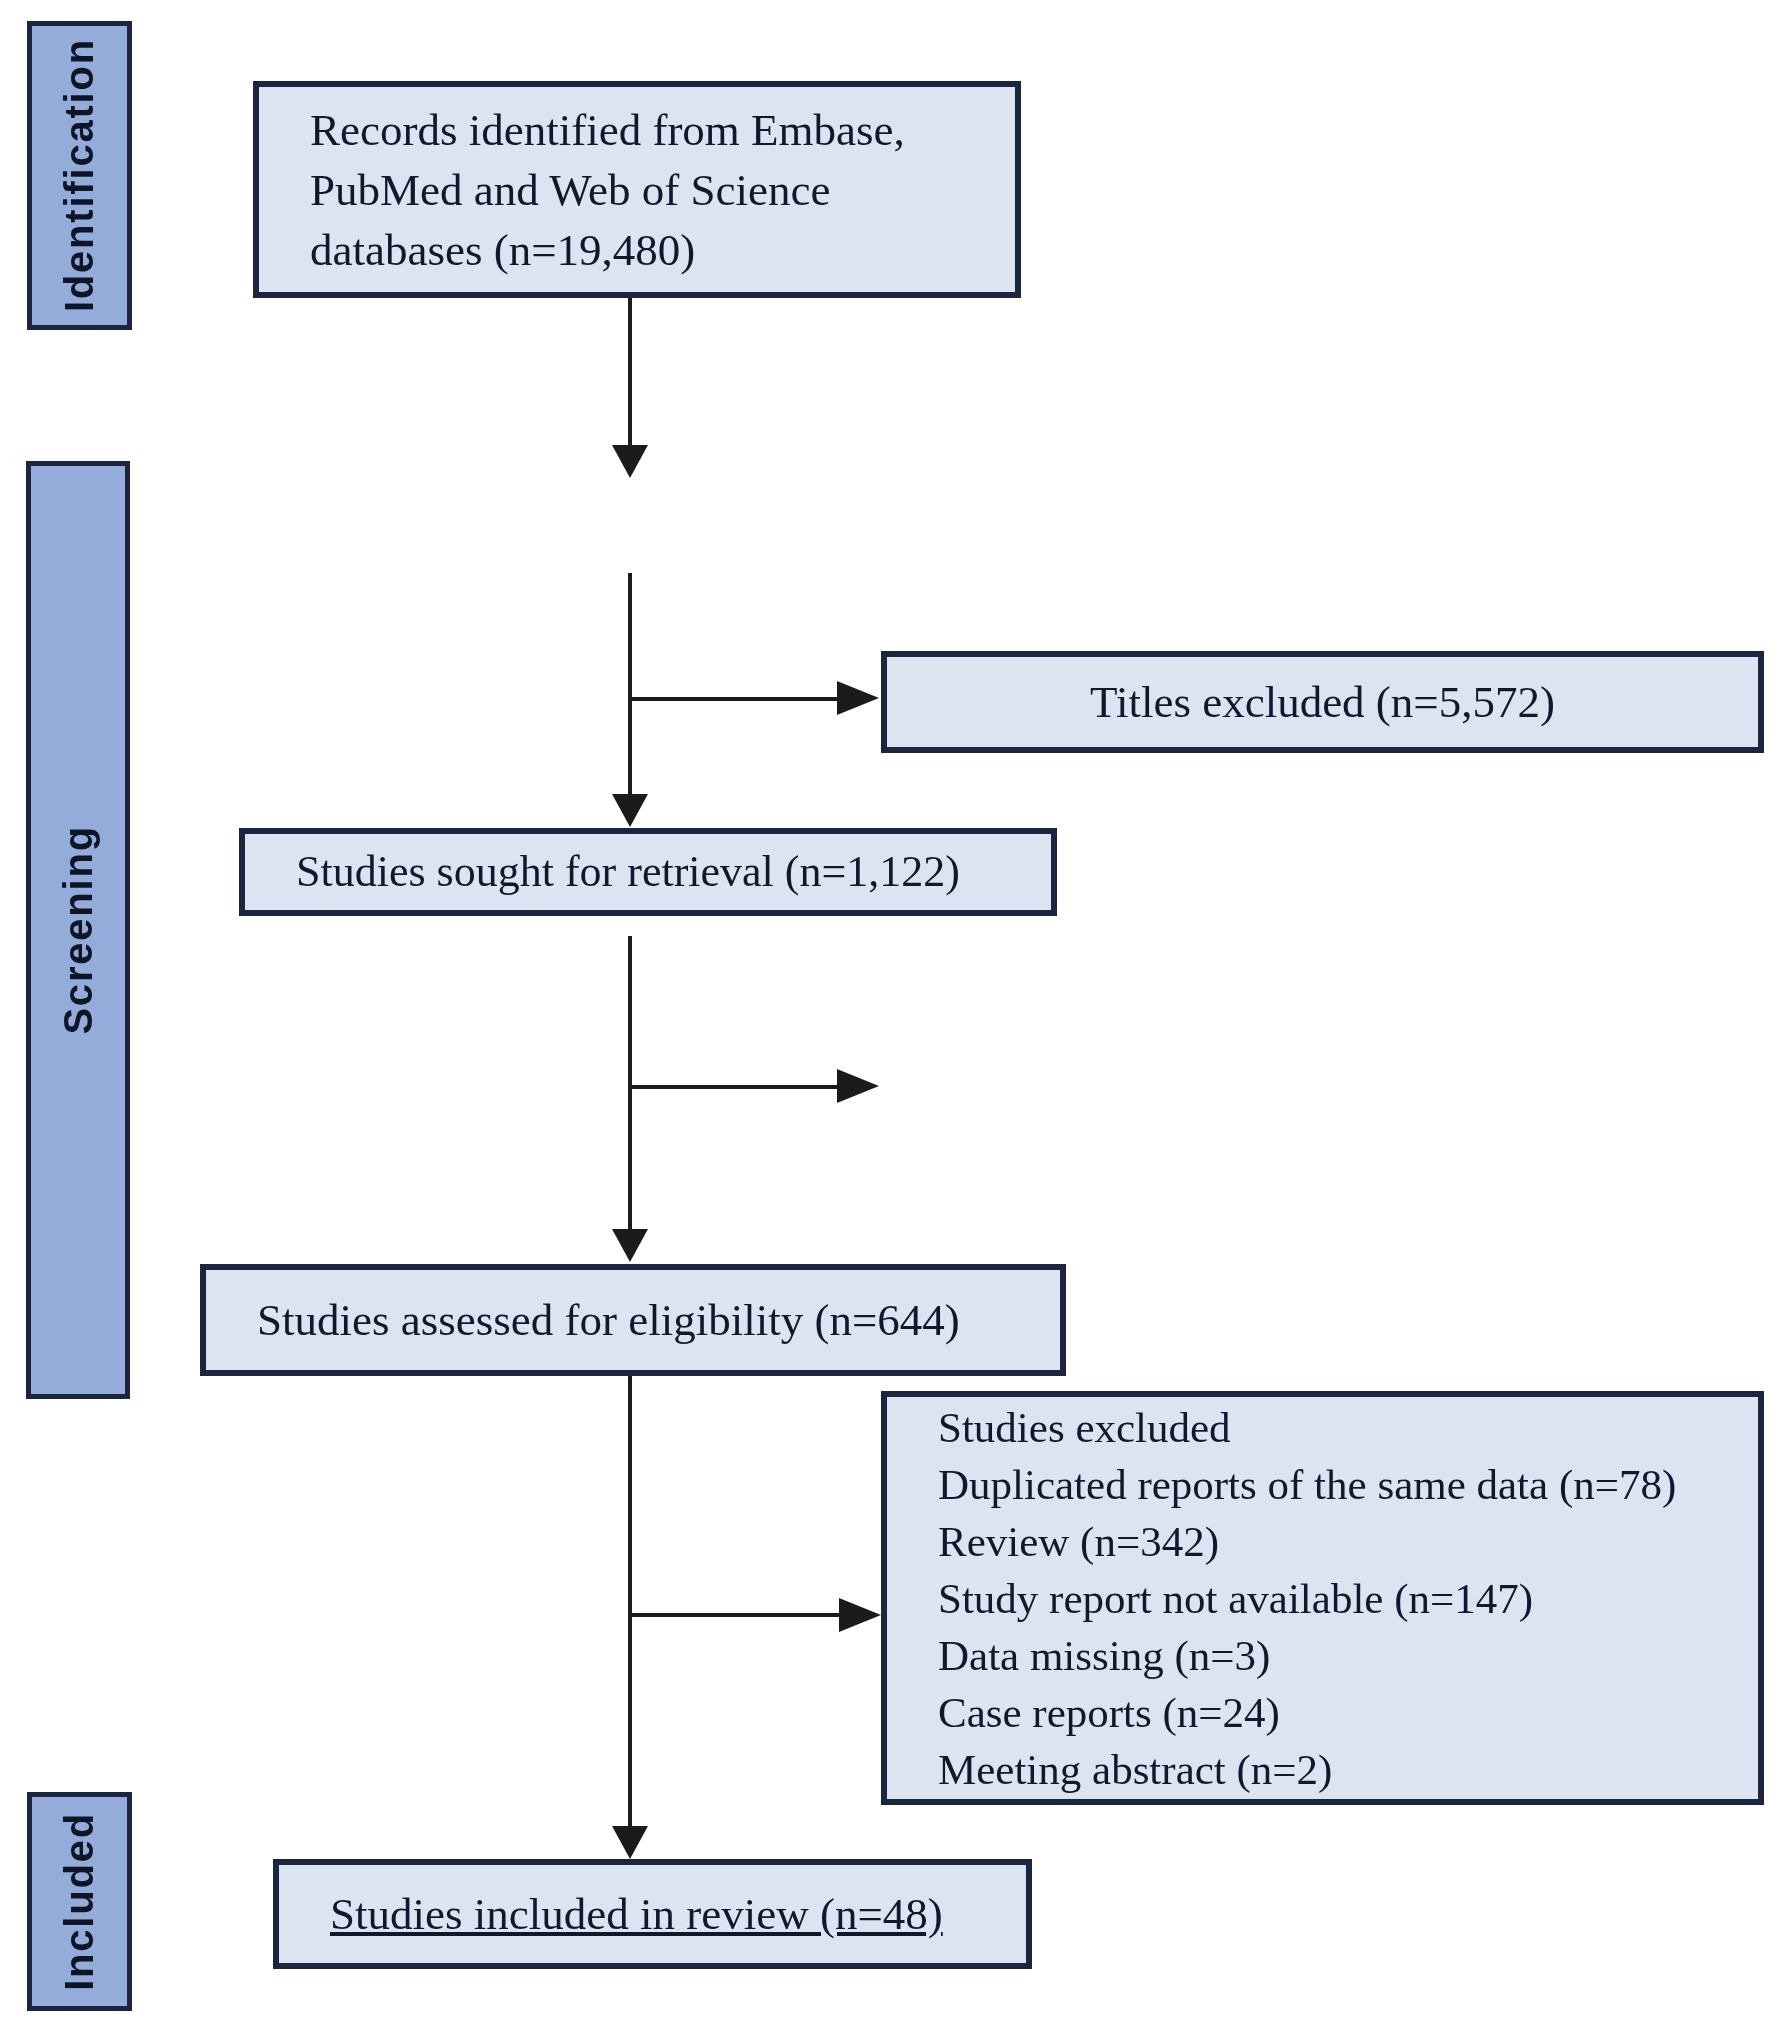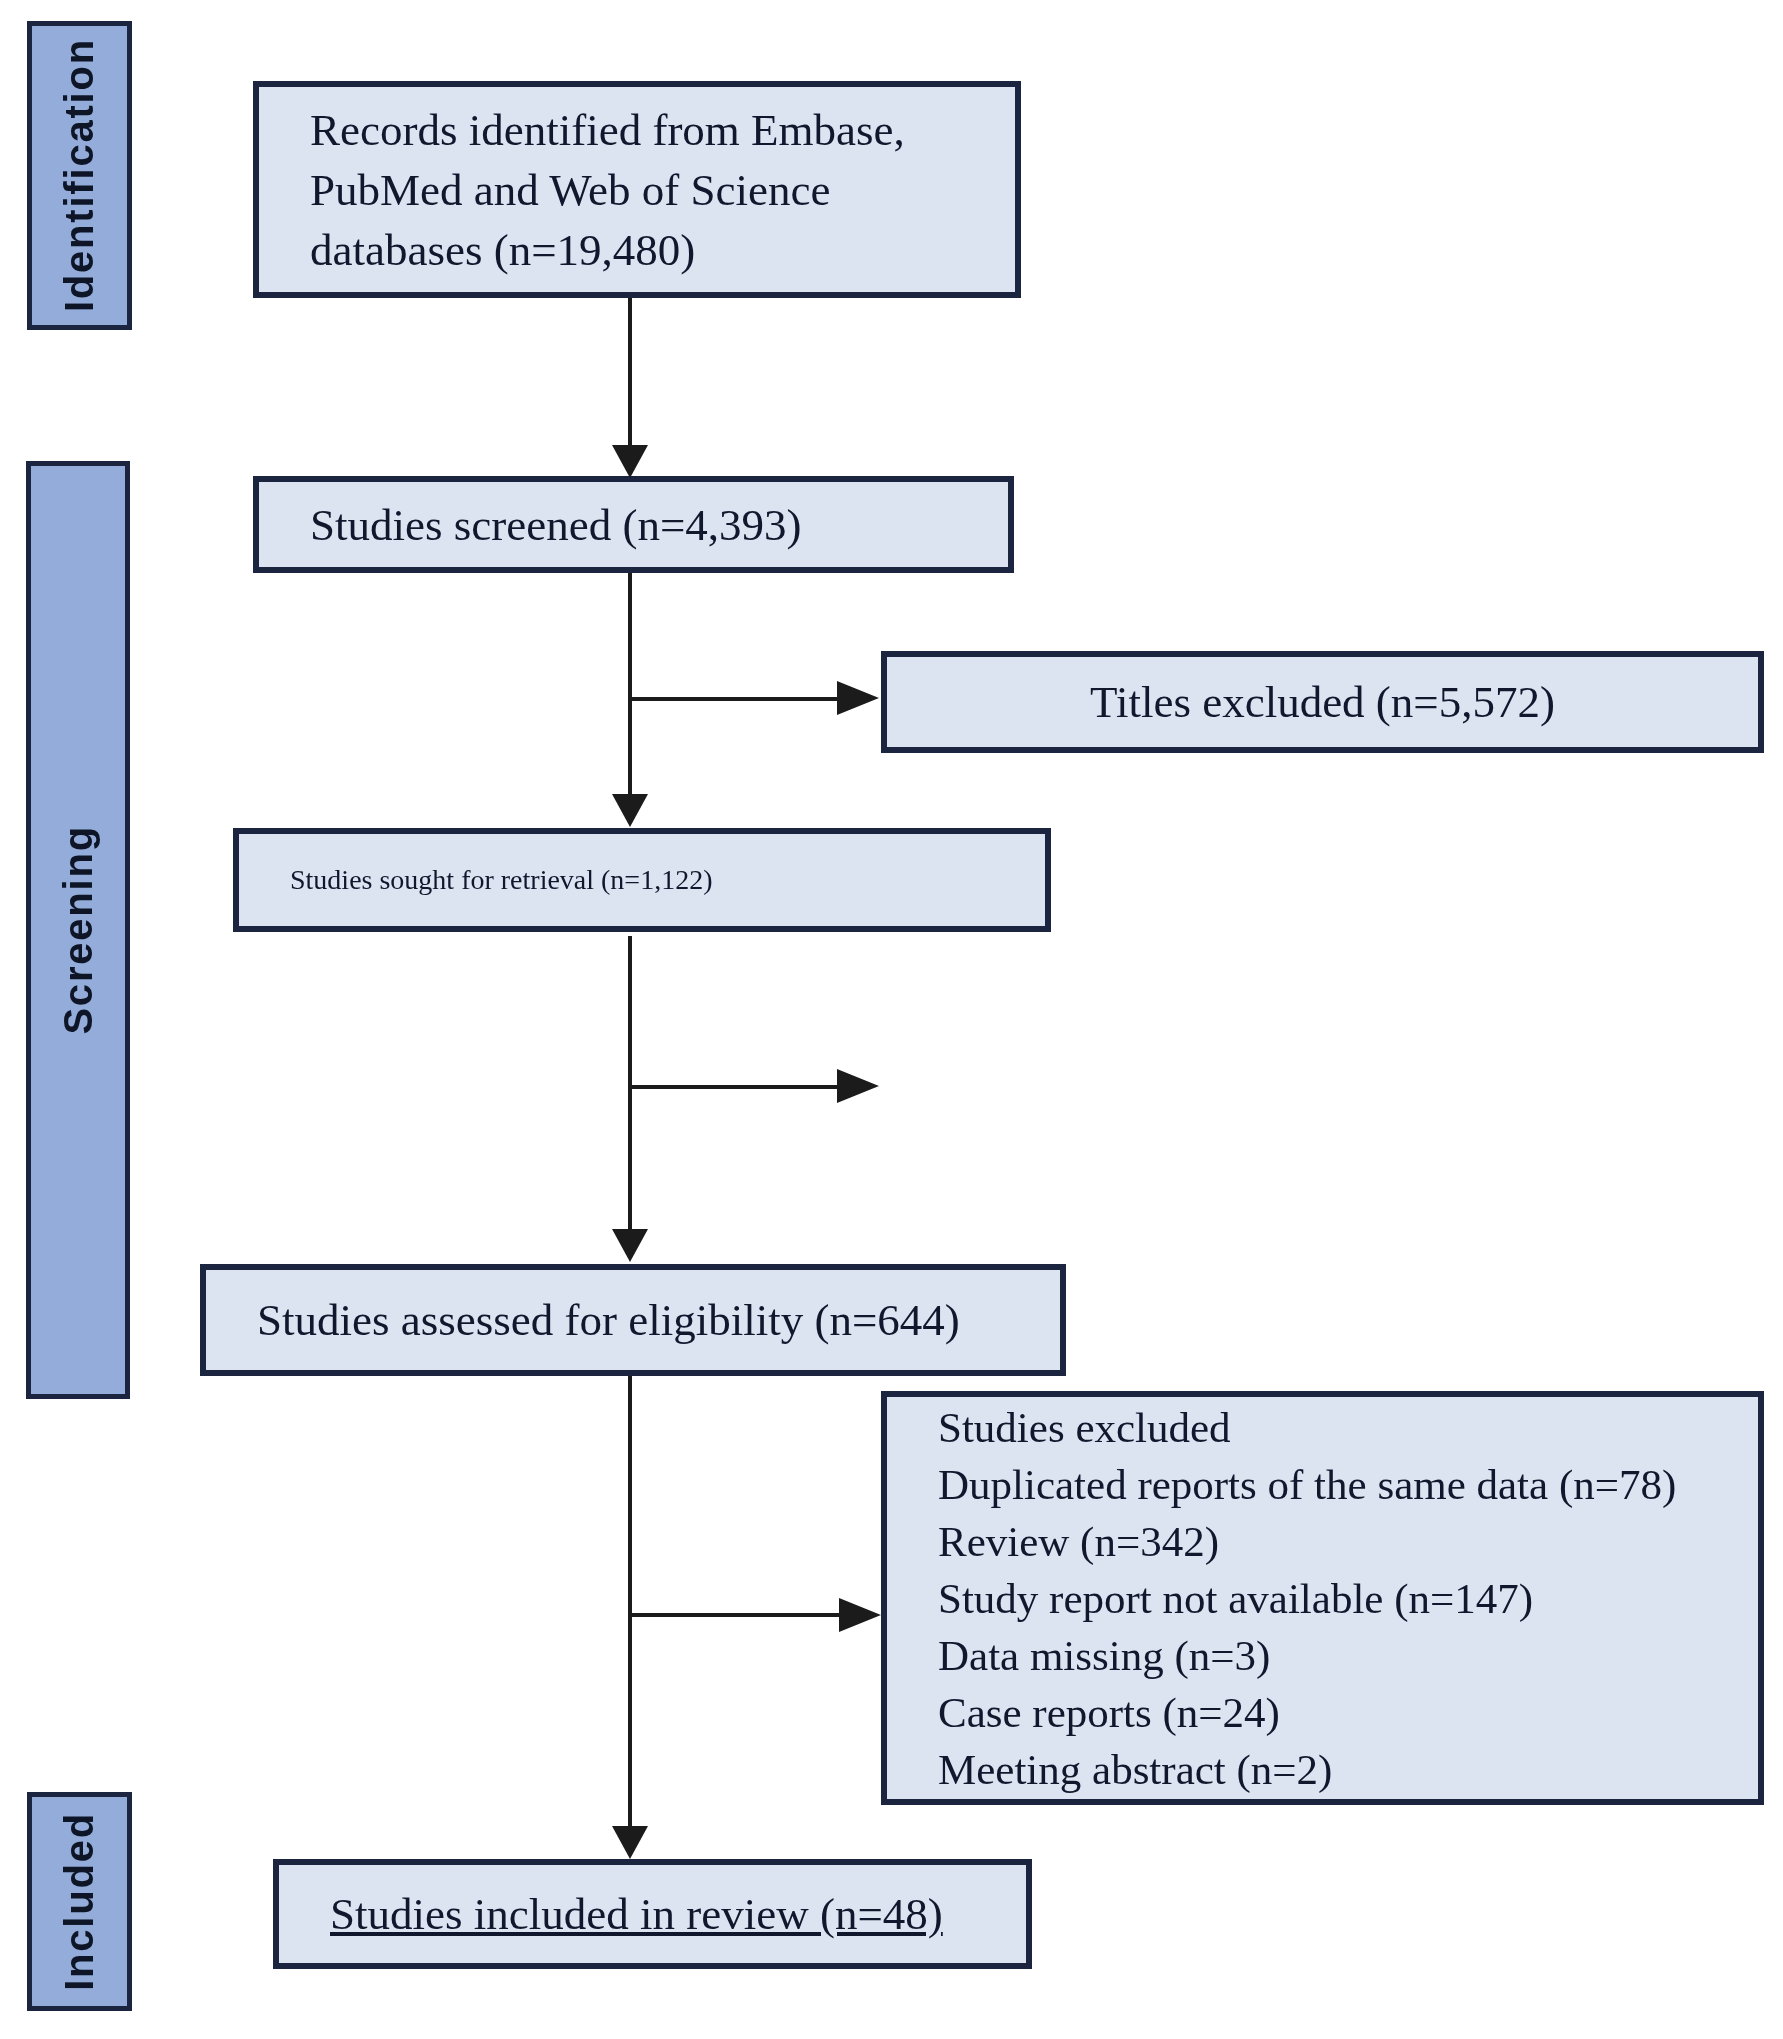--- a/index.html
+++ b/index.html
@@ -50,21 +50,21 @@
     color:var(--text);
     font-size:45px;
     line-height:60px;
   }
   .box.left{align-items:flex-start;padding-left:51px;padding-right:12.3px;}
   .box.center{align-items:center;text-align:center;padding:0 12.3px;}
   .box .line{white-space:nowrap;}
   .box-records{left:253px;top:81px;width:768px;height:217px;}
   .box-screened{left:253px;top:476px;width:761px;height:97px;}
   .box-titles-excluded{left:881px;top:651px;width:883px;height:102px;}
-  .box-sought{left:233px;top:828px;width:818px;height:104px;font-size:28px;}
+  .box-sought{left:239px;top:828px;width:818px;height:88px;font-size:44px;}
   .box-abstracts-excluded{left:880px;top:1045px;width:886px;height:97px;}
   .box-assessed{left:200px;top:1264px;width:866px;height:112px;}
   .box-excluded-reasons{left:881px;top:1391px;width:883px;height:414px;font-size:43px;line-height:57px;padding-left:37px;padding-right:8.8px;}
   .box-included{left:273px;top:1859px;width:759px;height:110px;text-decoration:underline;}
 
   
   .vline{position:absolute;width:4.4px;background:var(--arrow);}
   .hline{position:absolute;height:4.4px;background:var(--arrow);}
   .head-down{
     position:absolute;width:0;height:0;
@@ -100,23 +100,20 @@
   <div class="stage stage-included">
     <span>Included</span>
   </div>
 
   <div class="box left box-records">
     <div class="line">Records identified from Embase,</div>
     <div class="line">PubMed and Web of Science</div>
     <div class="line">databases (n=19,480)</div>
   </div>
 
-  <div class="box left box-screened">
-    <div class="line">Studies screened (n=4,393)</div>
-  </div>
 
   <div class="box center box-titles-excluded">
     <div class="line">Titles excluded (n=5,572)</div>
   </div>
 
   <div class="box left box-sought">
     <div class="line">Studies sought for retrieval (n=1,122)</div>
   </div>
 
 

